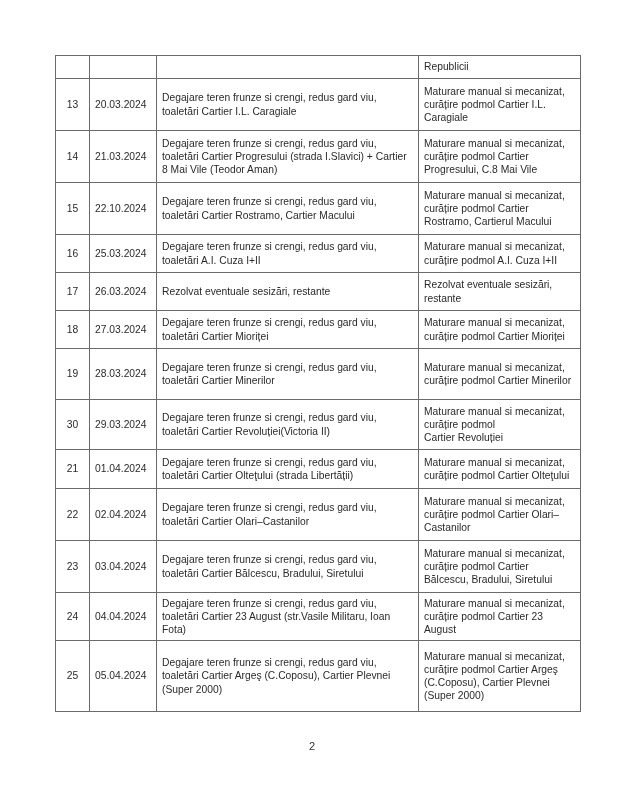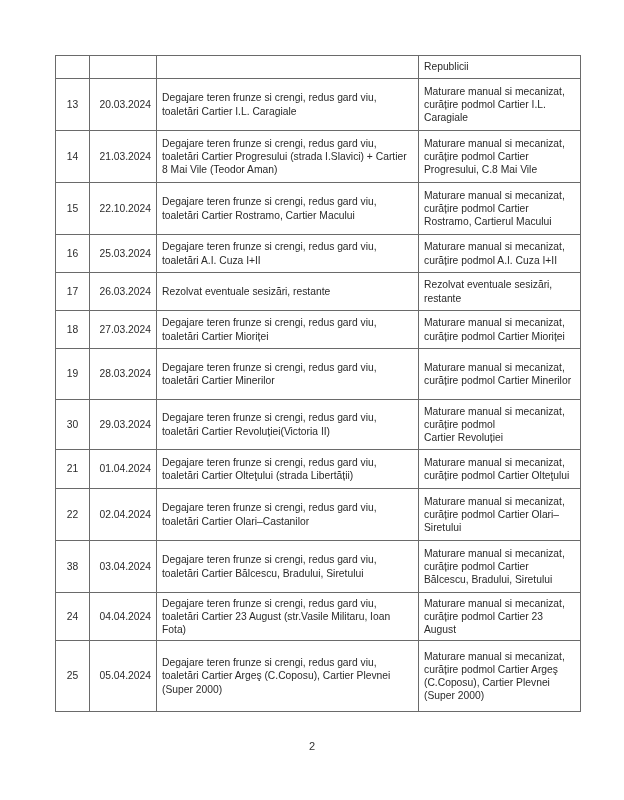--- a/index.html
+++ b/index.html
@@ -3,21 +3,21 @@
 <meta charset="utf-8">
 <style>
   html, body { margin: 0; padding: 0; background: #ffffff; }
   body { width: 624px; height: 800px; position: relative; overflow: hidden;
          font-family: "Liberation Sans", "DejaVu Sans", sans-serif; color: #2a2a2a; }
   table.sched { position: absolute; left: 55px; top: 55px; border-collapse: collapse;
          table-layout: fixed; width: 524px; }
   table.sched td { border: 1px solid #6a6a6a; font-size: 10.3px; line-height: 13.2px;
          padding: 0 5px; vertical-align: middle; }
   td.c-nr { width: 23px; text-align: center; padding: 0; }
-  td.c-date { width: 56px; text-align: right; padding: 0 4px; }
+  td.c-date { width: 56px; text-align: left; padding: 0 4px; }
   td.c-act { width: 251px; }
   td.c-act2 { width: 151px; }
   td.top { vertical-align: top; padding-top: 3px; }
   .page-num { position: absolute; top: 740px; left: 0; width: 624px; text-align: center;
          font-size: 11px; color: #333; }
 </style>
 </head>
 <body>
 
 <table class="sched">
@@ -80,24 +80,24 @@
       <tr style="height: 39px;">
         <td class="c-nr">21</td>
         <td class="c-date">01.04.2024</td>
         <td class="c-act">Degajare teren frunze si crengi, redus gard viu, toaletări Cartier Olteţului (strada Libertății)</td>
         <td class="c-act2" style="white-space: pre-line;">Maturare manual si mecanizat, curățire podmol Cartier Olteţului</td>
       </tr>
       <tr style="height: 52px;">
         <td class="c-nr">22</td>
         <td class="c-date">02.04.2024</td>
         <td class="c-act">Degajare teren frunze si crengi, redus gard viu, toaletări Cartier Olari–Castanilor</td>
-        <td class="c-act2" style="white-space: pre-line;">Maturare manual si mecanizat, curățire podmol Cartier Olari–Siretului</td>
+        <td class="c-act2" style="white-space: pre-line;">Maturare manual si mecanizat, curățire podmol Cartier Olari–Castanilor</td>
       </tr>
       <tr style="height: 52px;">
-        <td class="c-nr">38</td>
+        <td class="c-nr">23</td>
         <td class="c-date">03.04.2024</td>
         <td class="c-act">Degajare teren frunze si crengi, redus gard viu, toaletări Cartier Bălcescu, Bradului, Siretului</td>
         <td class="c-act2" style="white-space: pre-line; margin-left: 13px;">Maturare manual si mecanizat, curățire podmol Cartier Bălcescu, Bradului, Siretului</td>
       </tr>
       <tr style="height: 48px;">
         <td class="c-nr">24</td>
         <td class="c-date">04.04.2024</td>
         <td class="c-act">Degajare teren frunze si crengi, redus gard viu, toaletări Cartier 23 August (str.Vasile Militaru, Ioan Fota)</td>
         <td class="c-act2" style="white-space: pre-line;">Maturare manual si mecanizat, curățire podmol Cartier 23 August</td>
       </tr>

